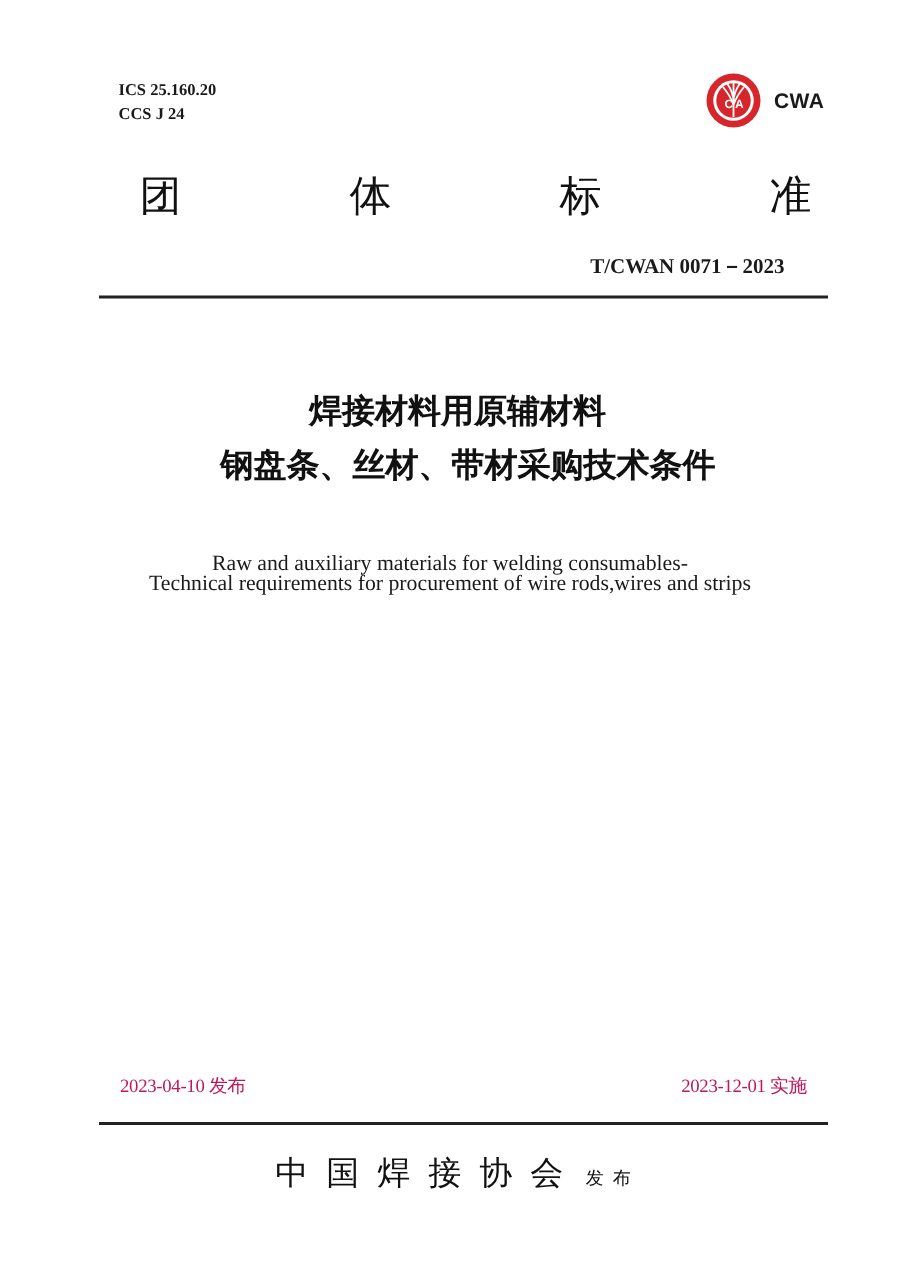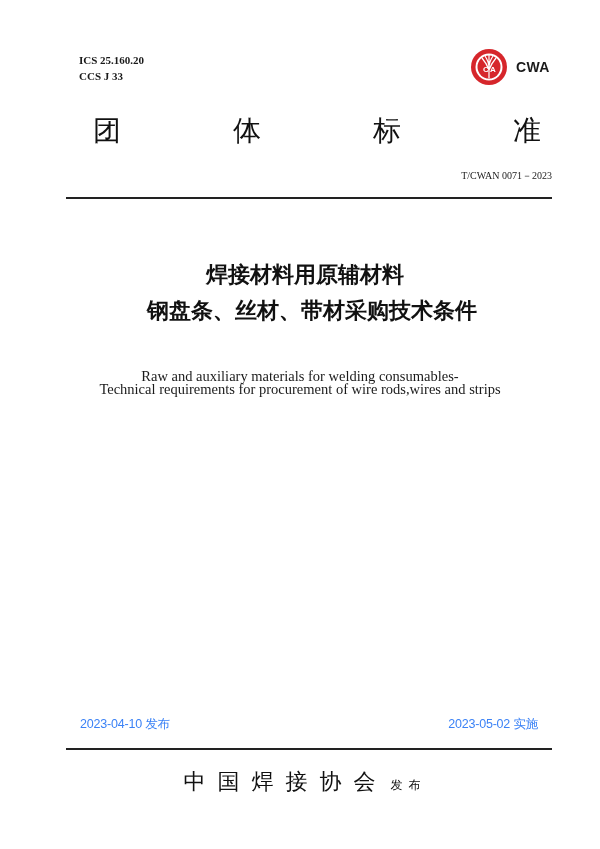--- a/index.html
+++ b/index.html
@@ -48,25 +48,25 @@
       width: 448px;
       display: flex;
       justify-content: space-between;
       font-family: "DejaVu Sans", "Liberation Sans", sans-serif;
       font-size: 28px;
       line-height: 34px;
       color: #111;
     }
 
     .std-number {
-      right: 48px;
+      right: 77px;
       top: 169px;
       font-family: "Liberation Serif", "DejaVu Serif", serif;
-      font-weight: normal;
-      font-size: 10px;
+      font-weight: bold;
+      font-size: 14px;
       color: #1a1a1a;
     }
 
     .rule {
       left: 66px;
       width: 486px;
       height: 1.5px;
       background: #222;
     }
     .rule-top { top: 197px; }
@@ -92,23 +92,23 @@
       font-family: "Liberation Serif", "DejaVu Serif", serif;
       font-size: 14.5px;
       line-height: 20px;
       color: #1a1a1a;
     }
     .title-en-1 { top: 366px; text-align: center; }
     .title-en-2 { top: 379px; }
 
     .date {
       top: 716px;
-      font-family: Liberation Sans, sans-serif;
+      font-family: Liberation Serif, serif;
       font-size: 12.5px;
-      color: #3b82f6;
+      color: #be185d;
       letter-spacing: -0.2px;
     }
     .date-issue { left: 80px; }
     .date-impl { right: 62px; }
 
     .publisher {
       left: 0;
       width: 600px;
       top: 767px;
       text-align: center;
@@ -125,21 +125,21 @@
       font-size: 12px;
       letter-spacing: 6px;
       margin-left: -2px;
     }
   </style>
 </head>
 <body>
 
 <div class="abs classification">
   <div>ICS 25.160.20</div>
-  <div>CCS J 33</div>
+  <div>CCS J 24</div>
 </div>
 
 <div class="abs logo-wrap">
   <svg width="38" height="38" viewBox="0 0 38 38">
     <circle cx="19" cy="19" r="18" fill="#d6262b"></circle>
     <circle cx="19" cy="19" r="13.5" fill="#ffffff"></circle>
     <circle cx="19" cy="19" r="11.5" fill="#d6262b"></circle>
     <path d="M19 6 L19 30 M15 8 Q19 14 19 20 M23 8 Q19 14 19 20 M12 10 Q17 16 19 22 M26 10 Q21 16 19 22" stroke="#ffffff" stroke-width="1.2" fill="none"></path>
     <text x="13" y="24" font-family="Liberation Sans, sans-serif" font-size="8" font-weight="bold" fill="#ffffff">C</text>
     <text x="20" y="24" font-family="Liberation Sans, sans-serif" font-size="8" font-weight="bold" fill="#ffffff">A</text>
@@ -158,20 +158,20 @@
 
 <div class="abs rule rule-top"></div>
 
 <div class="abs title-cn title-cn-1">焊接材料用原辅材料</div>
 <div class="abs title-cn title-cn-2">钢盘条、丝材、带材采购技术条件</div>
 
 <div class="abs title-en title-en-1">Raw and auxiliary materials for welding consumables-</div>
 <div class="abs title-en title-en-2">Technical requirements for procurement of wire rods,wires and strips</div>
 
 <div class="abs date date-issue">2023-04-10 发布</div>
-<div class="abs date date-impl">2023-05-02 实施</div>
+<div class="abs date date-impl">2023-12-01 实施</div>
 
 <div class="abs rule rule-bottom"></div>
 
 <div class="abs publisher">
   <span class="publisher-name">中国焊接协会</span>
   <span class="publisher-suffix">发布</span>
 </div>
 
 </body></html>

